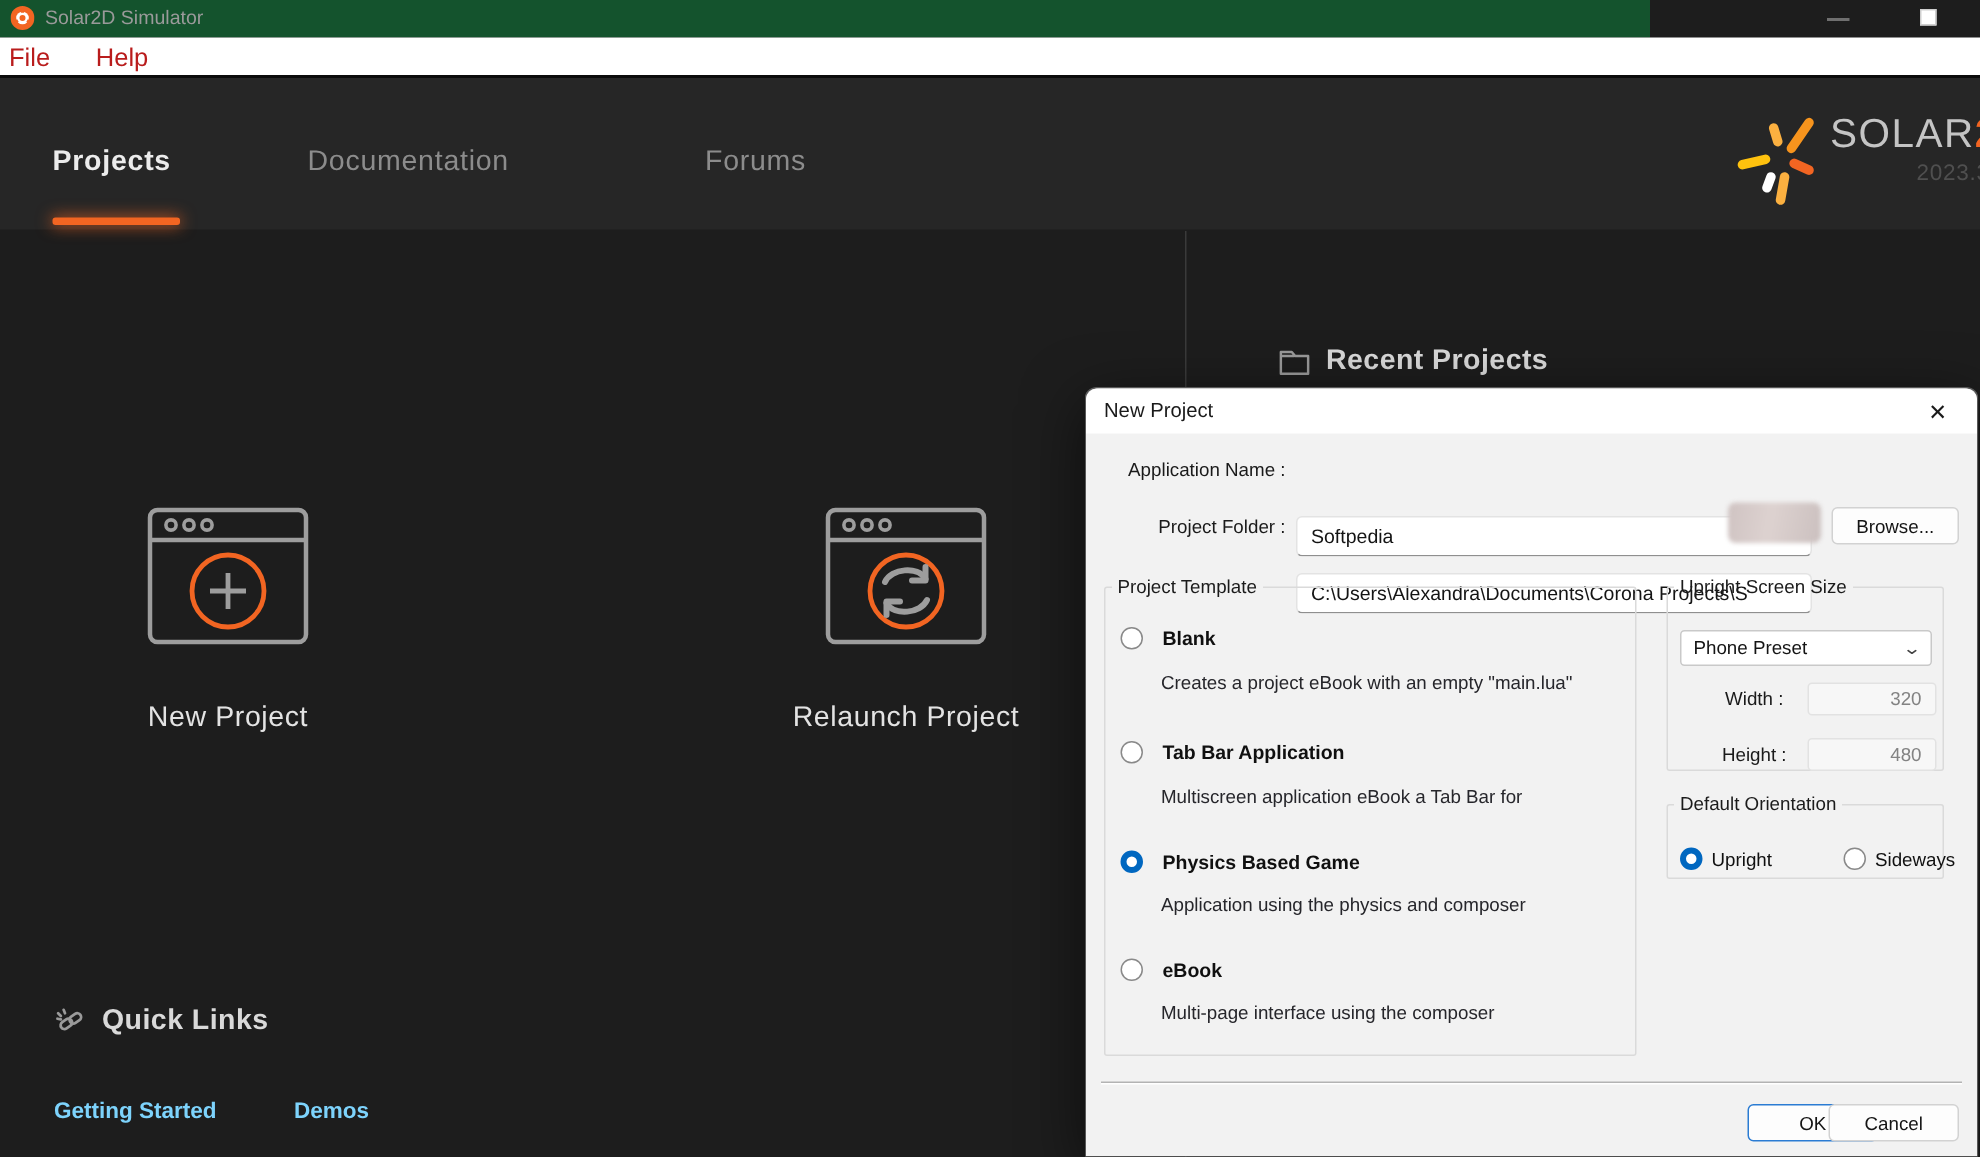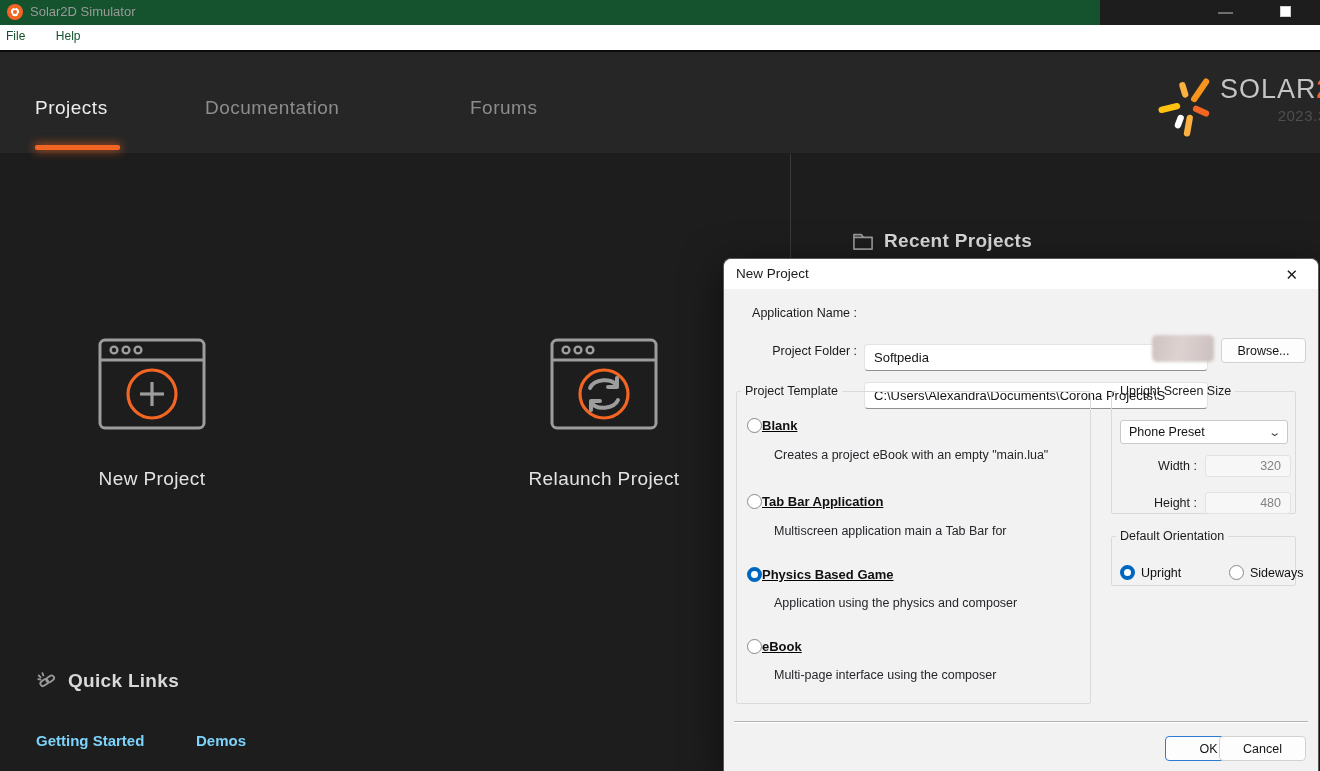--- a/index.html
+++ b/index.html
@@ -7,28 +7,28 @@
   body { font-family:"Liberation Sans", sans-serif; background:#1d1d1d; }
   .app { position:relative; width:1320px; height:771px; overflow:hidden; }
 
   
   .titlebar { position:absolute; left:0; top:0; width:1100px; height:25px; background:#14532d; }
   .titlebar .appicon { position:absolute; left:7px; top:4px; width:16px; height:16px; }
   .titlebar .title { position:absolute; left:30px; top:4px; font-size:13px; color:#9a9a9a; }
   .winbtn-min { position:absolute; left:1218px; top:12px; width:15px; height:2px; background:#6f6f6f; }
   .winbtn-max { position:absolute; left:1280px; top:6px; width:11px; height:11px; border:1px solid #cfcfcf; background:#fff; }
   .menubar { position:absolute; left:0; top:25px; width:1320px; height:25px; background:#ffffff; }
-  .menubar .menu { display:inline-block; padding:4px 10px 0 6px; font-size:12px; color:#14532d; cursor:default; }
+  .menubar .menu { display:inline-block; padding:4px 10px 0 6px; font-size:17px; color:#b91c1c; cursor:default; }
   .menubar .menu + .menu { margin-left:10px; }
 
   
   .dark { position:absolute; left:0; top:50px; width:1320px; height:721px; background:#1d1d1d; border-top:2px solid #0b0b0b; }
   .navband { position:absolute; left:0; top:0; width:1320px; height:101px; background:#262626; }
   .tab { position:absolute; top:45px; font-size:19px; letter-spacing:.5px; color:#8c8c8c; font-weight:500; cursor:pointer; }
-  .tab.active { color:#ececec; }
+  .tab.active { color:#ececec;font-weight:bold; }
   .tab-underline { position:absolute; left:35px; top:93px; width:85px; height:5px; background:#f26522; border-radius:2px; box-shadow:0 0 10px 1px rgba(242,101,34,.7); }
 
   .logo { position:absolute; left:1158px; top:22px; display:flex; align-items:flex-start; }
   .logo-text { margin-left:4px; }
   .logo-word { font-size:27px; color:#c4c4c4; letter-spacing:1px; white-space:nowrap; }
   .logo-word b { color:#f26522; font-weight:700; }
   .logo-version { font-size:15px; color:#4f4f4f; margin-top:2px; letter-spacing:.5px; white-space:nowrap; }
 
   .v-divider { position:absolute; left:790px; top:102px; width:1px; height:619px; background:#3a3a3a; }
 
@@ -58,29 +58,29 @@
   .btn { background:#fdfdfd; border:1px solid #d2d2d2; border-radius:4px; font-family:"Liberation Sans",sans-serif; font-size:12.5px; color:#141414; cursor:pointer; }
   .browse-btn { position:absolute; left:497px; top:79px; width:85px; height:25px; }
 
   fieldset { position:absolute; border:1px solid #dadada; border-radius:2px; }
   fieldset legend { font-size:12.5px; color:#1b1b1b; padding:0 4px; margin-left:4px; }
   .fs-template { left:12px; top:125px; width:355px; height:320px; }
   .fs-screen { left:387px; top:125px; width:185px; height:130px; }
   .fs-orient { left:387px; top:270px; width:185px; height:57px; }
 
   .opt { position:absolute; left:10px; }
-  .opt-row { display:flex; align-items:center; gap:0; cursor:pointer;text-decoration:underline; }
+  .opt-row { display:flex; align-items:center; gap:13px; cursor:pointer; }
   .opt-label { font-size:13px; font-weight:700; color:#101010; }
   .opt-desc { position:absolute; left:37px; font-size:12.5px; color:#26262b; white-space:nowrap; }
   .radio { width:15px; height:15px; border-radius:50%; background:#fff; border:1px solid #898989; flex:none; }
   .radio.checked { border:4.5px solid #0067c0; }
 
   .select { position:absolute; left:8px; top:22px; width:168px; height:24px; background:#fff; border:1px solid #c9c9c9; border-radius:3px; display:flex; align-items:center; justify-content:space-between; padding:0 8px; font-size:12.5px; color:#141414; cursor:pointer; }
   .chev { font-size:11px; color:#444; transform:scaleX(1.4); }
-  .num-row-label { position:absolute; width:55px; text-align:right; font-size:12.5px; color:#1a1a1a; left:30px; }
+  .num-row-label { position:absolute; width:55px; text-align:center; font-size:12.5px; color:#1a1a1a; left:30px; }
   .num-input { position:absolute; left:93px; width:86px; height:22px; background:#f7f7f7; border:1px solid #e2e2e2; border-radius:3px; font-family:"Liberation Sans",sans-serif; font-size:12.5px; color:#838383; text-align:right; padding:0 9px; }
   .orient-opt { position:absolute; top:22px; display:flex; align-items:center; gap:6px; cursor:pointer; }
   .orient-opt .opt-label { font-weight:400; font-size:12.5px; }
 
   .dlg-sep { position:absolute; left:10px; right:10px; top:462px; height:2px; border-top:1px solid #b3b3b3; border-bottom:1px solid #ffffff; }
   .ok-btn { position:absolute; left:400px; top:477px; width:87px; height:25px; border:1.6px solid #2b7cd3;margin-left:41px; }
   .cancel-btn { position:absolute; left:495px; top:477px; width:87px; height:25px; }
 </style>
 </head>
 <body>
@@ -214,21 +214,21 @@
         </div>
       </div>
       <div class="opt-desc" style="top:50px">Creates a project eBook with an empty "main.lua"</div>
 
       <div class="opt" style="top:96px">
         <div class="opt-row">
           <span class="radio"></span>
           <span class="opt-label">Tab Bar Application</span>
         </div>
       </div>
-      <div class="opt-desc" style="top:126px">Multiscreen application main a Tab Bar for</div>
+      <div class="opt-desc" style="top:126px">Multiscreen application eBook a Tab Bar for</div>
 
       <div class="opt" style="top:169px">
         <div class="opt-row">
           <span class="radio checked"></span>
           <span class="opt-label">Physics Based Game</span>
         </div>
       </div>
       <div class="opt-desc" style="top:198px">Application using the physics and composer</div>
 
       <div class="opt" style="top:241px">

